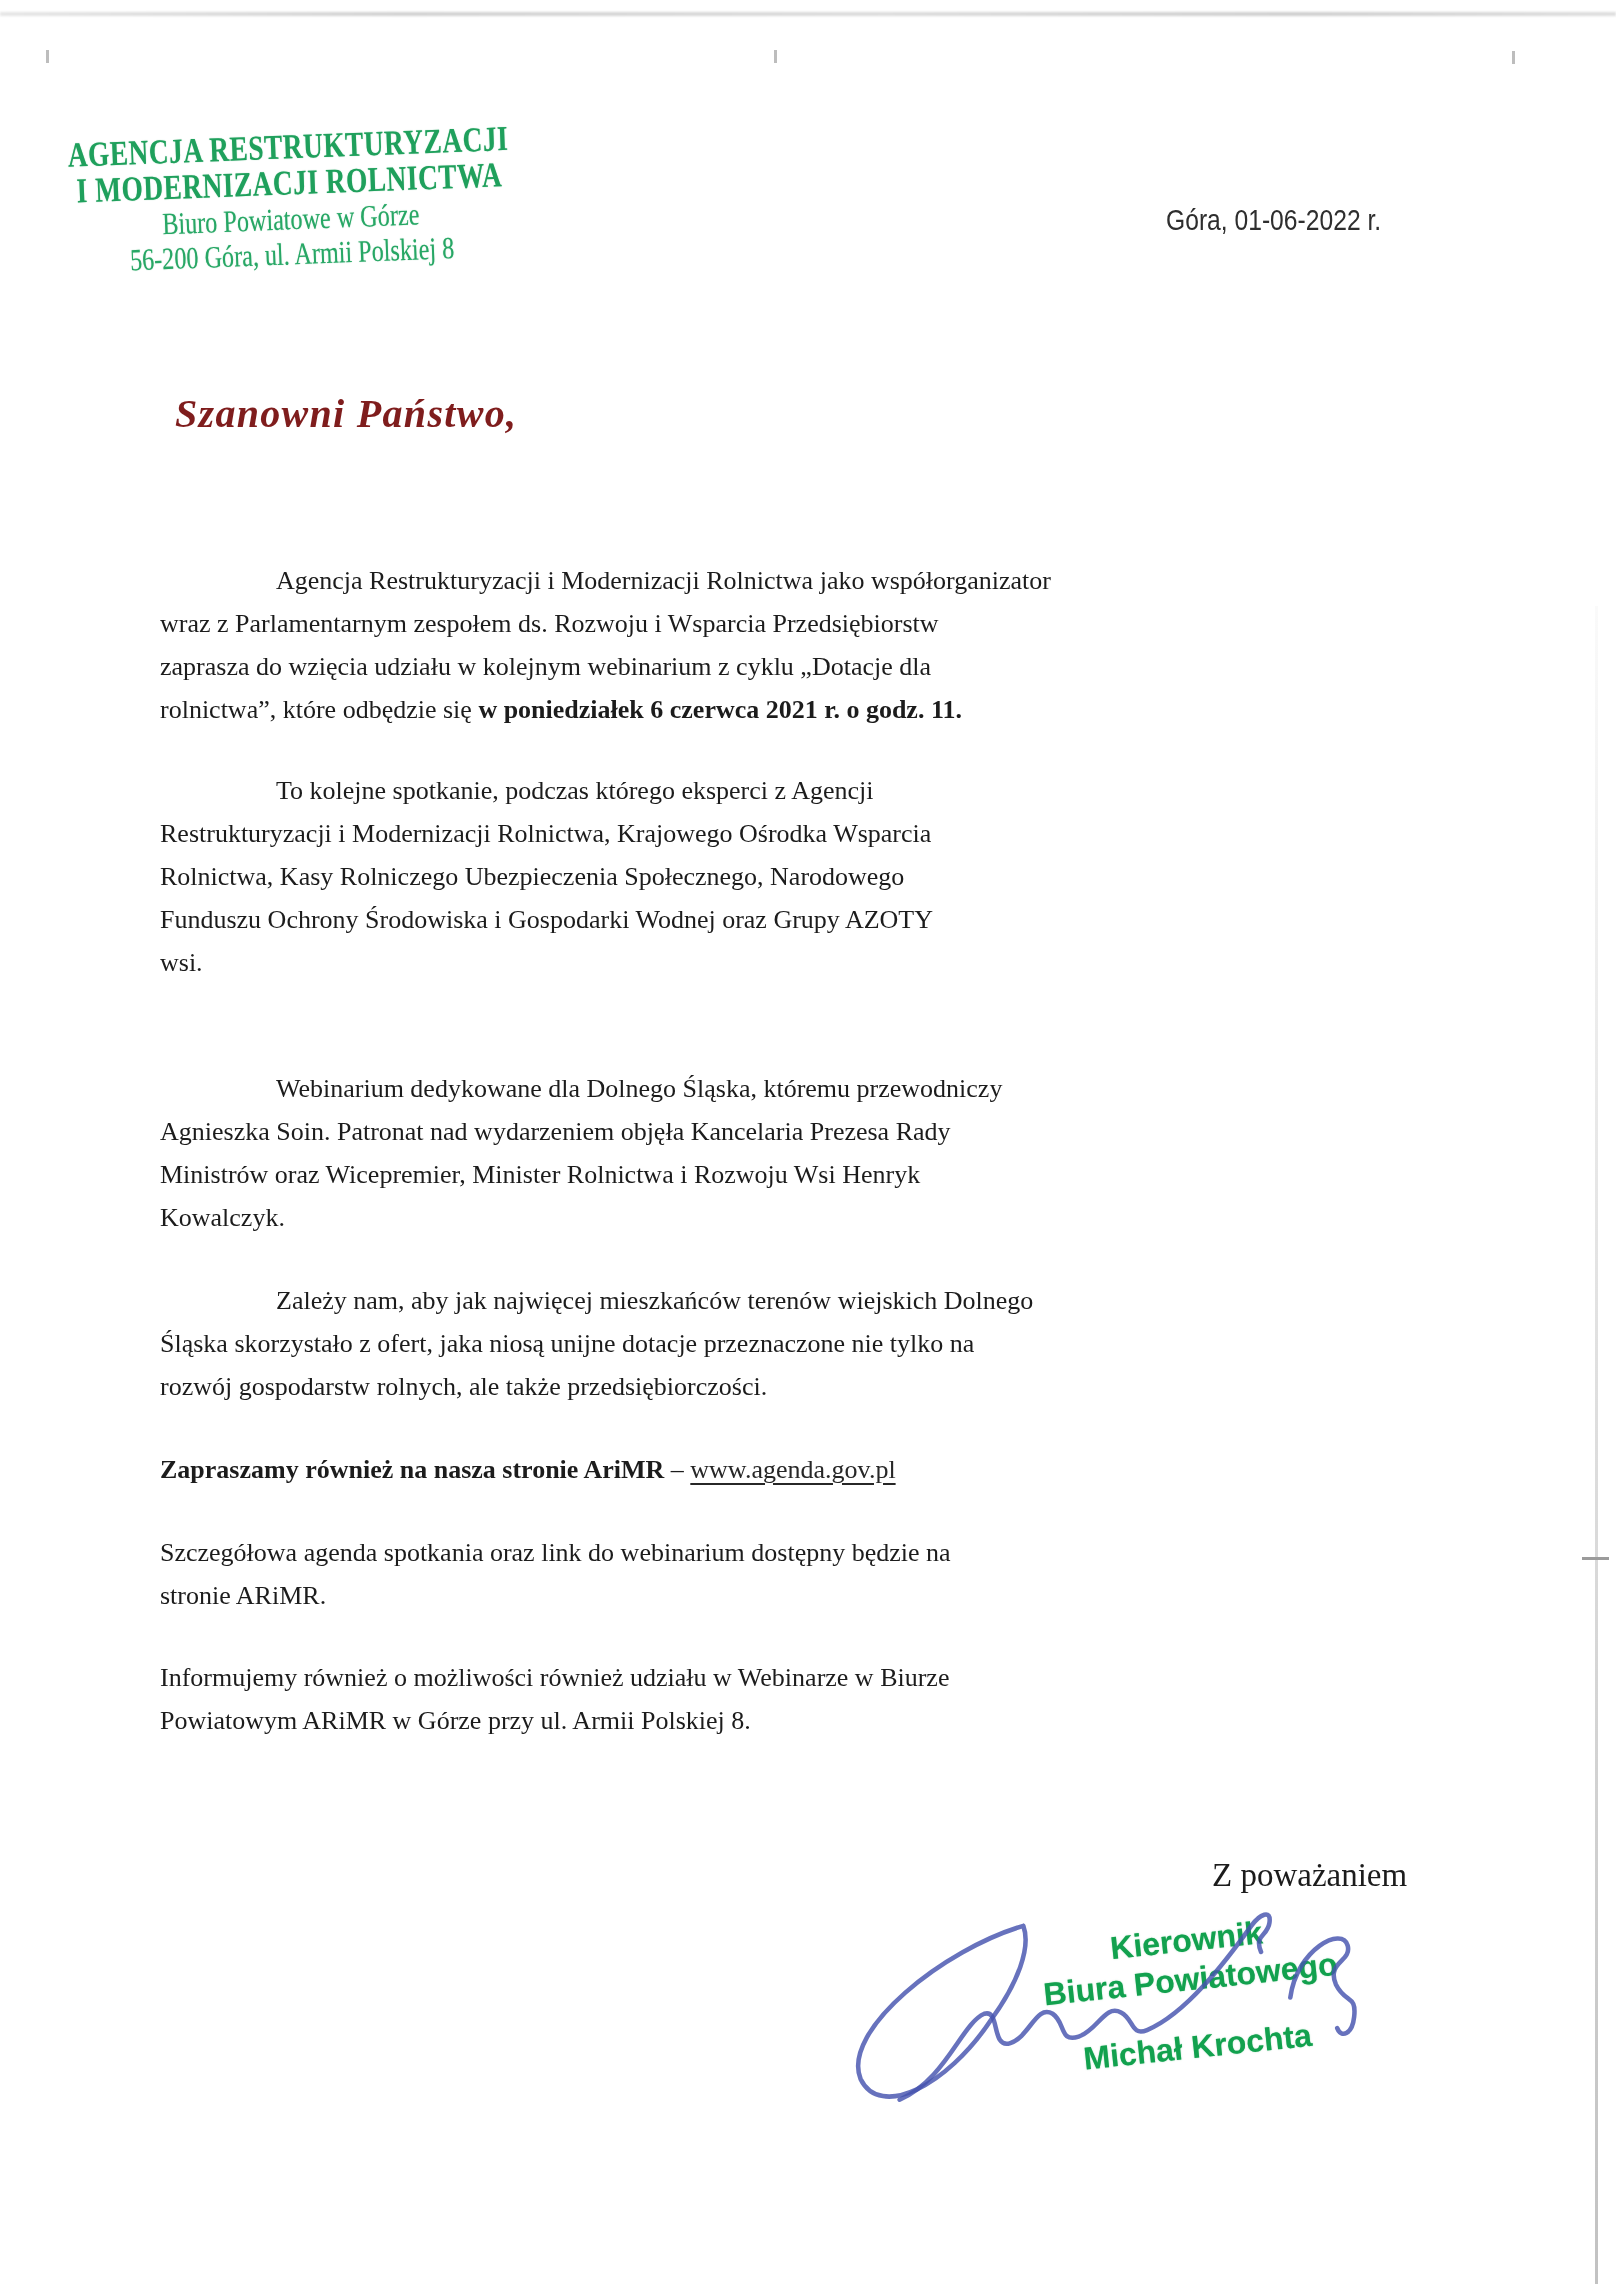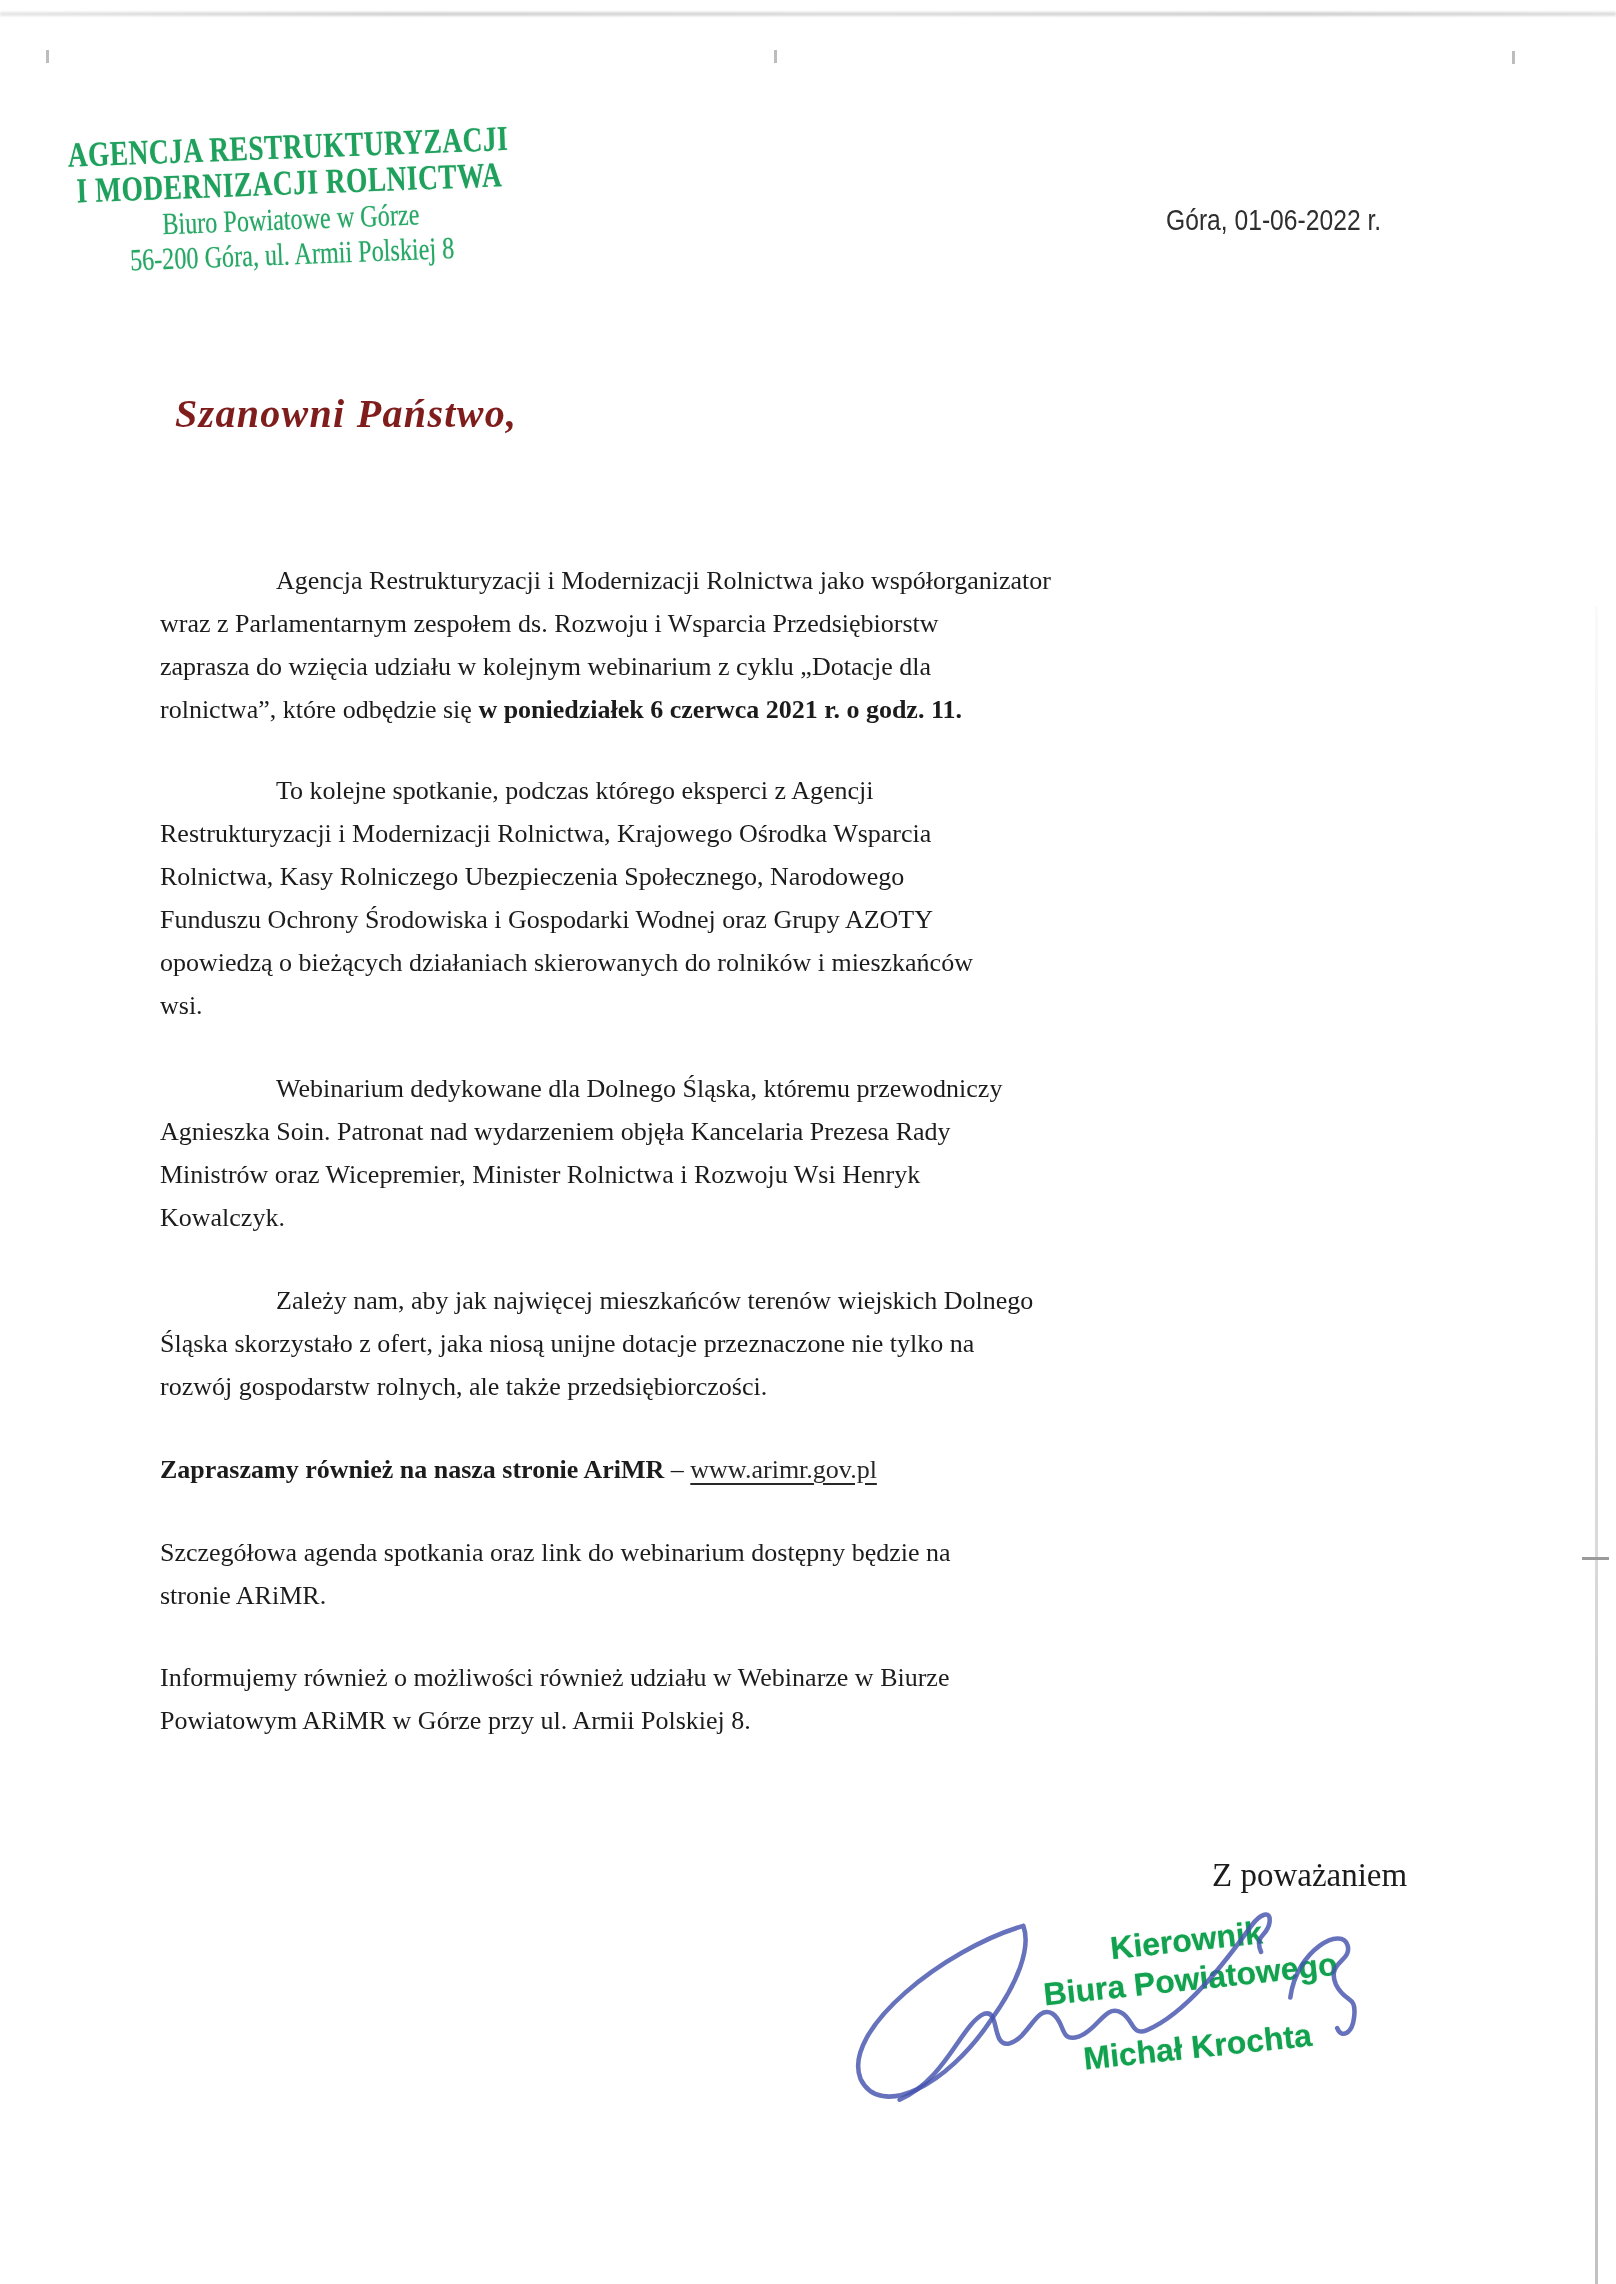--- a/index.html
+++ b/index.html
@@ -80,39 +80,38 @@
   <div class="tline">wraz z Parlamentarnym zespołem ds. Rozwoju i Wsparcia Przedsiębiorstw</div>
   <div class="tline">zaprasza do wzięcia udziału w kolejnym webinarium z cyklu „Dotacje dla</div>
   <div class="tline"><span>rolnictwa”, które odbędzie się </span><span class="b">w poniedziałek 6 czerwca 2021 r. o godz. 11.</span></div>
 </div>
 
 <div class="para p2">
   <div class="tline ind">To kolejne spotkanie, podczas którego eksperci z Agencji</div>
   <div class="tline">Restrukturyzacji i Modernizacji Rolnictwa, Krajowego Ośrodka Wsparcia</div>
   <div class="tline">Rolnictwa, Kasy Rolniczego Ubezpieczenia Społecznego, Narodowego</div>
   <div class="tline">Funduszu Ochrony Środowiska i Gospodarki Wodnej oraz Grupy AZOTY</div>
-  <div class="tline">opowiedzą o bieżących działaniach skierowanych do rolników i mieszkańców</div>
   <div class="tline">wsi.</div>
 </div>
 
 <div class="para p3">
   <div class="tline ind">Webinarium dedykowane dla Dolnego Śląska, któremu przewodniczy</div>
   <div class="tline">Agnieszka Soin. Patronat nad wydarzeniem objęła Kancelaria Prezesa Rady</div>
   <div class="tline">Ministrów oraz Wicepremier, Minister Rolnictwa i Rozwoju Wsi Henryk</div>
   <div class="tline">Kowalczyk.</div>
 </div>
 
 <div class="para p4">
   <div class="tline ind">Zależy nam, aby jak najwięcej mieszkańców terenów wiejskich Dolnego</div>
   <div class="tline">Śląska skorzystało z ofert, jaka niosą unijne dotacje przeznaczone nie tylko na</div>
   <div class="tline">rozwój gospodarstw rolnych, ale także przedsiębiorczości.</div>
 </div>
 
 <div class="para invite">
-  <div class="tline"><span class="b">Zapraszamy również na nasza stronie AriMR</span><span> – </span><a href="#">www.arimr.gov.pl</a></div>
+  <div class="tline"><span class="b">Zapraszamy również na nasza stronie AriMR</span><span> – </span><a href="#">www.agenda.gov.pl</a></div>
 </div>
 
 <div class="para p5">
   <div class="tline">Szczegółowa agenda spotkania oraz link do webinarium dostępny będzie na</div>
   <div class="tline">stronie ARiMR.</div>
 </div>
 
 <div class="para p6">
   <div class="tline">Informujemy również o możliwości również udziału w Webinarze w Biurze</div>
   <div class="tline">Powiatowym ARiMR w Górze przy ul. Armii Polskiej 8.</div>

